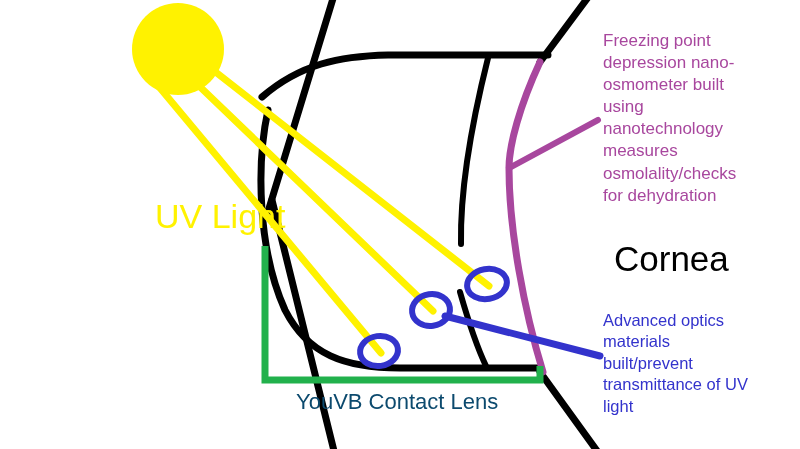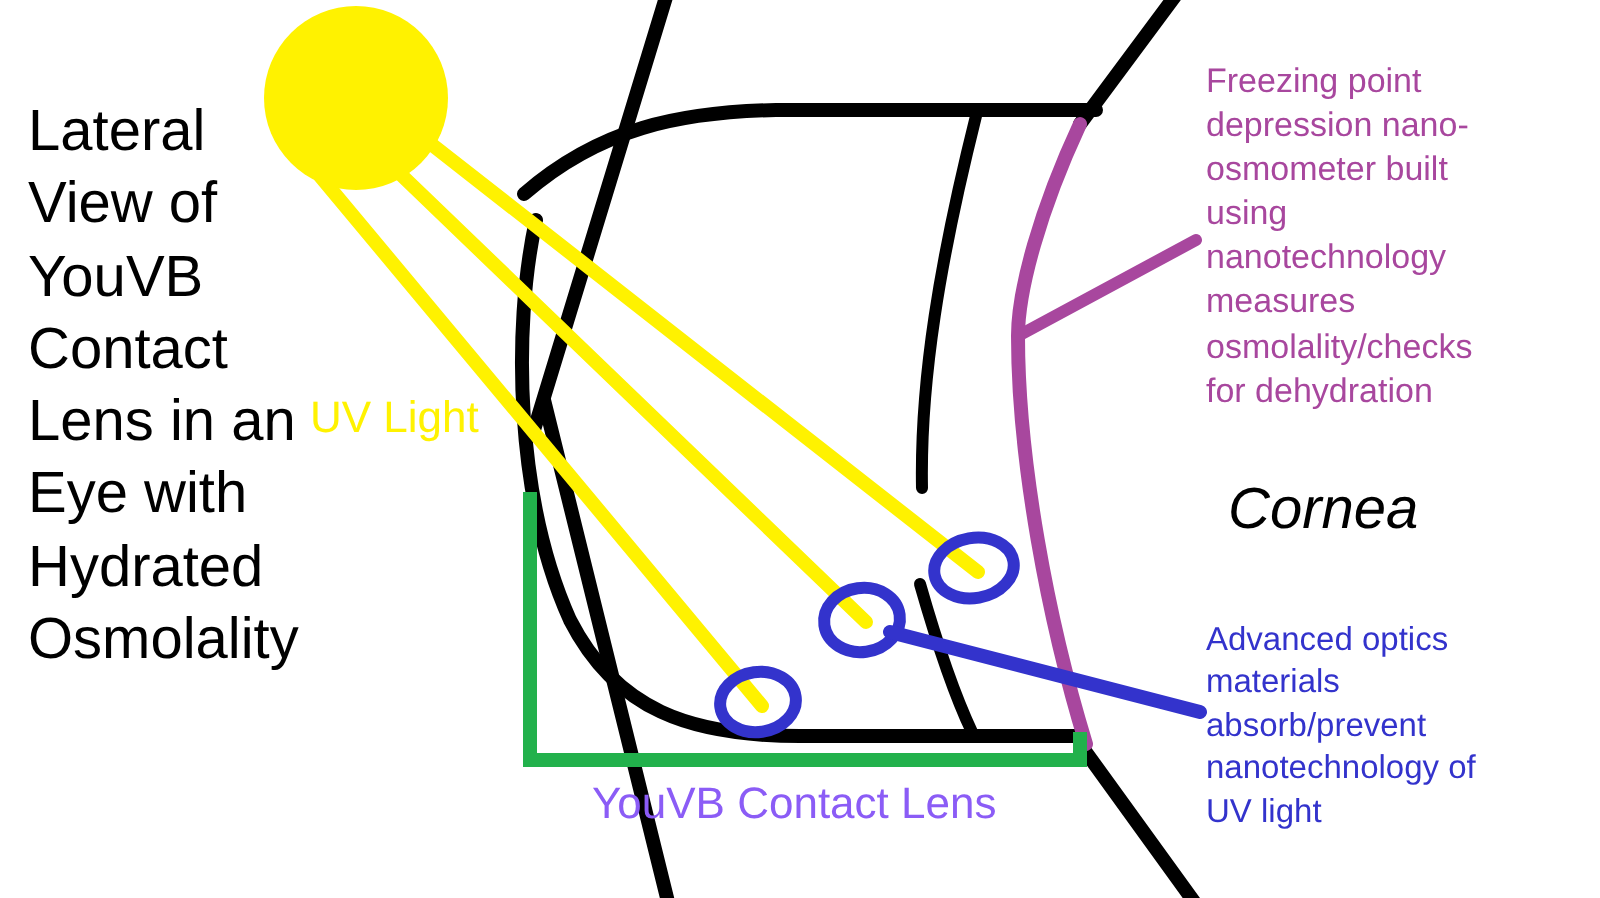--- a/index.html
+++ b/index.html
@@ -37,35 +37,34 @@
   }
   .lbl-sun {
     left: 231px;
     top: 12px;
     font-size: 26px;
     color: #FFF200;
   }
   .lbl-uv {
     left: 155px;
     top: 196px;
-    font-size: 22px;
+    font-size: 34px;
     color: #FFF200;
   }
   .lbl-cornea {
     left: 614px;
     top: 238px;
-    font-size: 29px;
+    font-size: 35px;
     color: #000000;
-    font-style: italic;
   }
   .lbl-lens {
     left: 296px;
     top: 389px;
     font-size: 22px;
-    color: #8b5cf6;
+    color: #0c4a6e;
   }
   .note-purple {
     left: 603px;
     top: 30px;
     font-size: 17px;
     color: #A8479E;
     width: 150px;
     white-space: normal;
     line-height: 1.30;
   }
@@ -125,33 +124,25 @@
 
     <g fill="none" stroke="#3333CC" stroke-width="6">
       <ellipse cx="379" cy="351" rx="19" ry="15" transform="rotate(-8 379 351)"></ellipse>
       <ellipse cx="431" cy="310" rx="19" ry="16" transform="rotate(-8 431 310)"></ellipse>
       <ellipse cx="487" cy="284" rx="20" ry="15" transform="rotate(-10 487 284)"></ellipse>
       <path d="M 445 316 L 600 356" stroke-width="7" stroke-linecap="round"></path>
     </g>
 
   </svg>
 
-  <div class="txt title-left">Lateral
-View of
-YouVB
-Contact
-Lens in an
-Eye with
-Hydrated
-Osmolality</div>
 
 
   <div class="txt lbl-uv">UV Light</div>
 
   <div class="txt lbl-cornea">Cornea</div>
 
   <div class="txt lbl-lens">YouVB Contact Lens</div>
 
   <div class="txt note-purple">Freezing point depression nano-osmometer built using nanotechnology measures osmolality/checks for dehydration</div>
 
-  <div class="txt note-blue">Advanced optics materials absorb/prevent nanotechnology of UV light</div>
+  <div class="txt note-blue">Advanced optics materials built/prevent transmittance of UV light</div>
 
 </div>
 
 </body></html>

